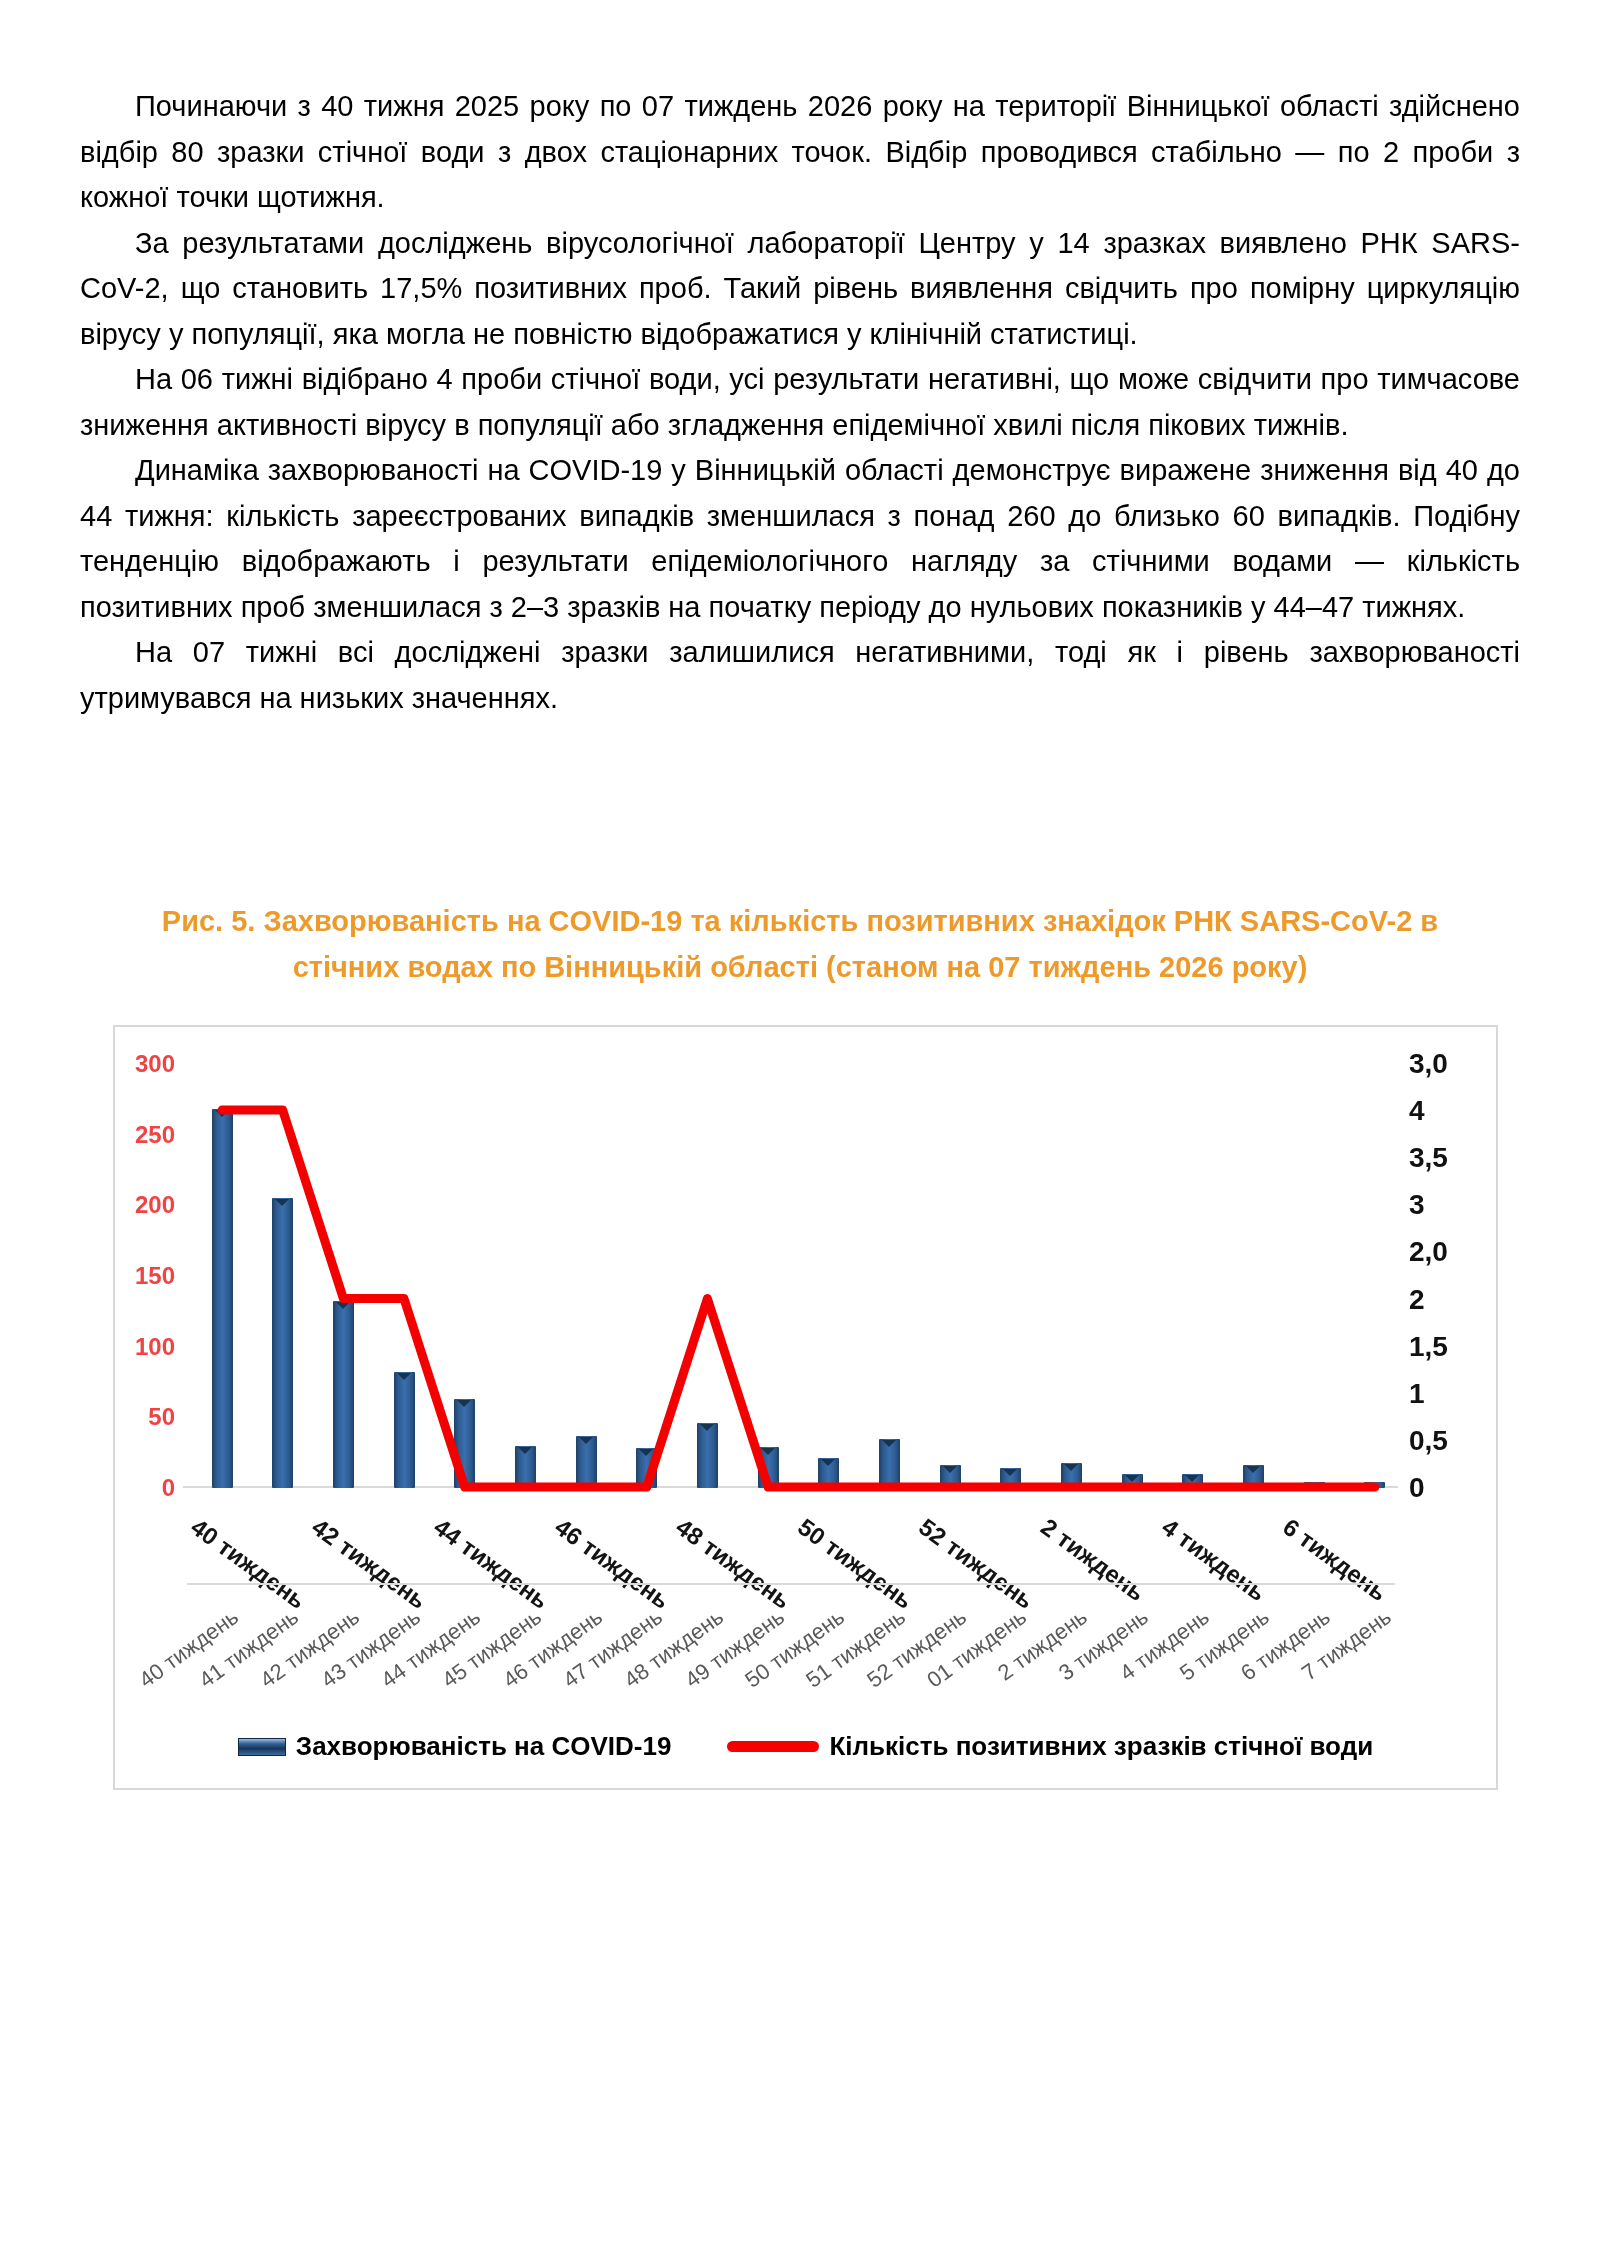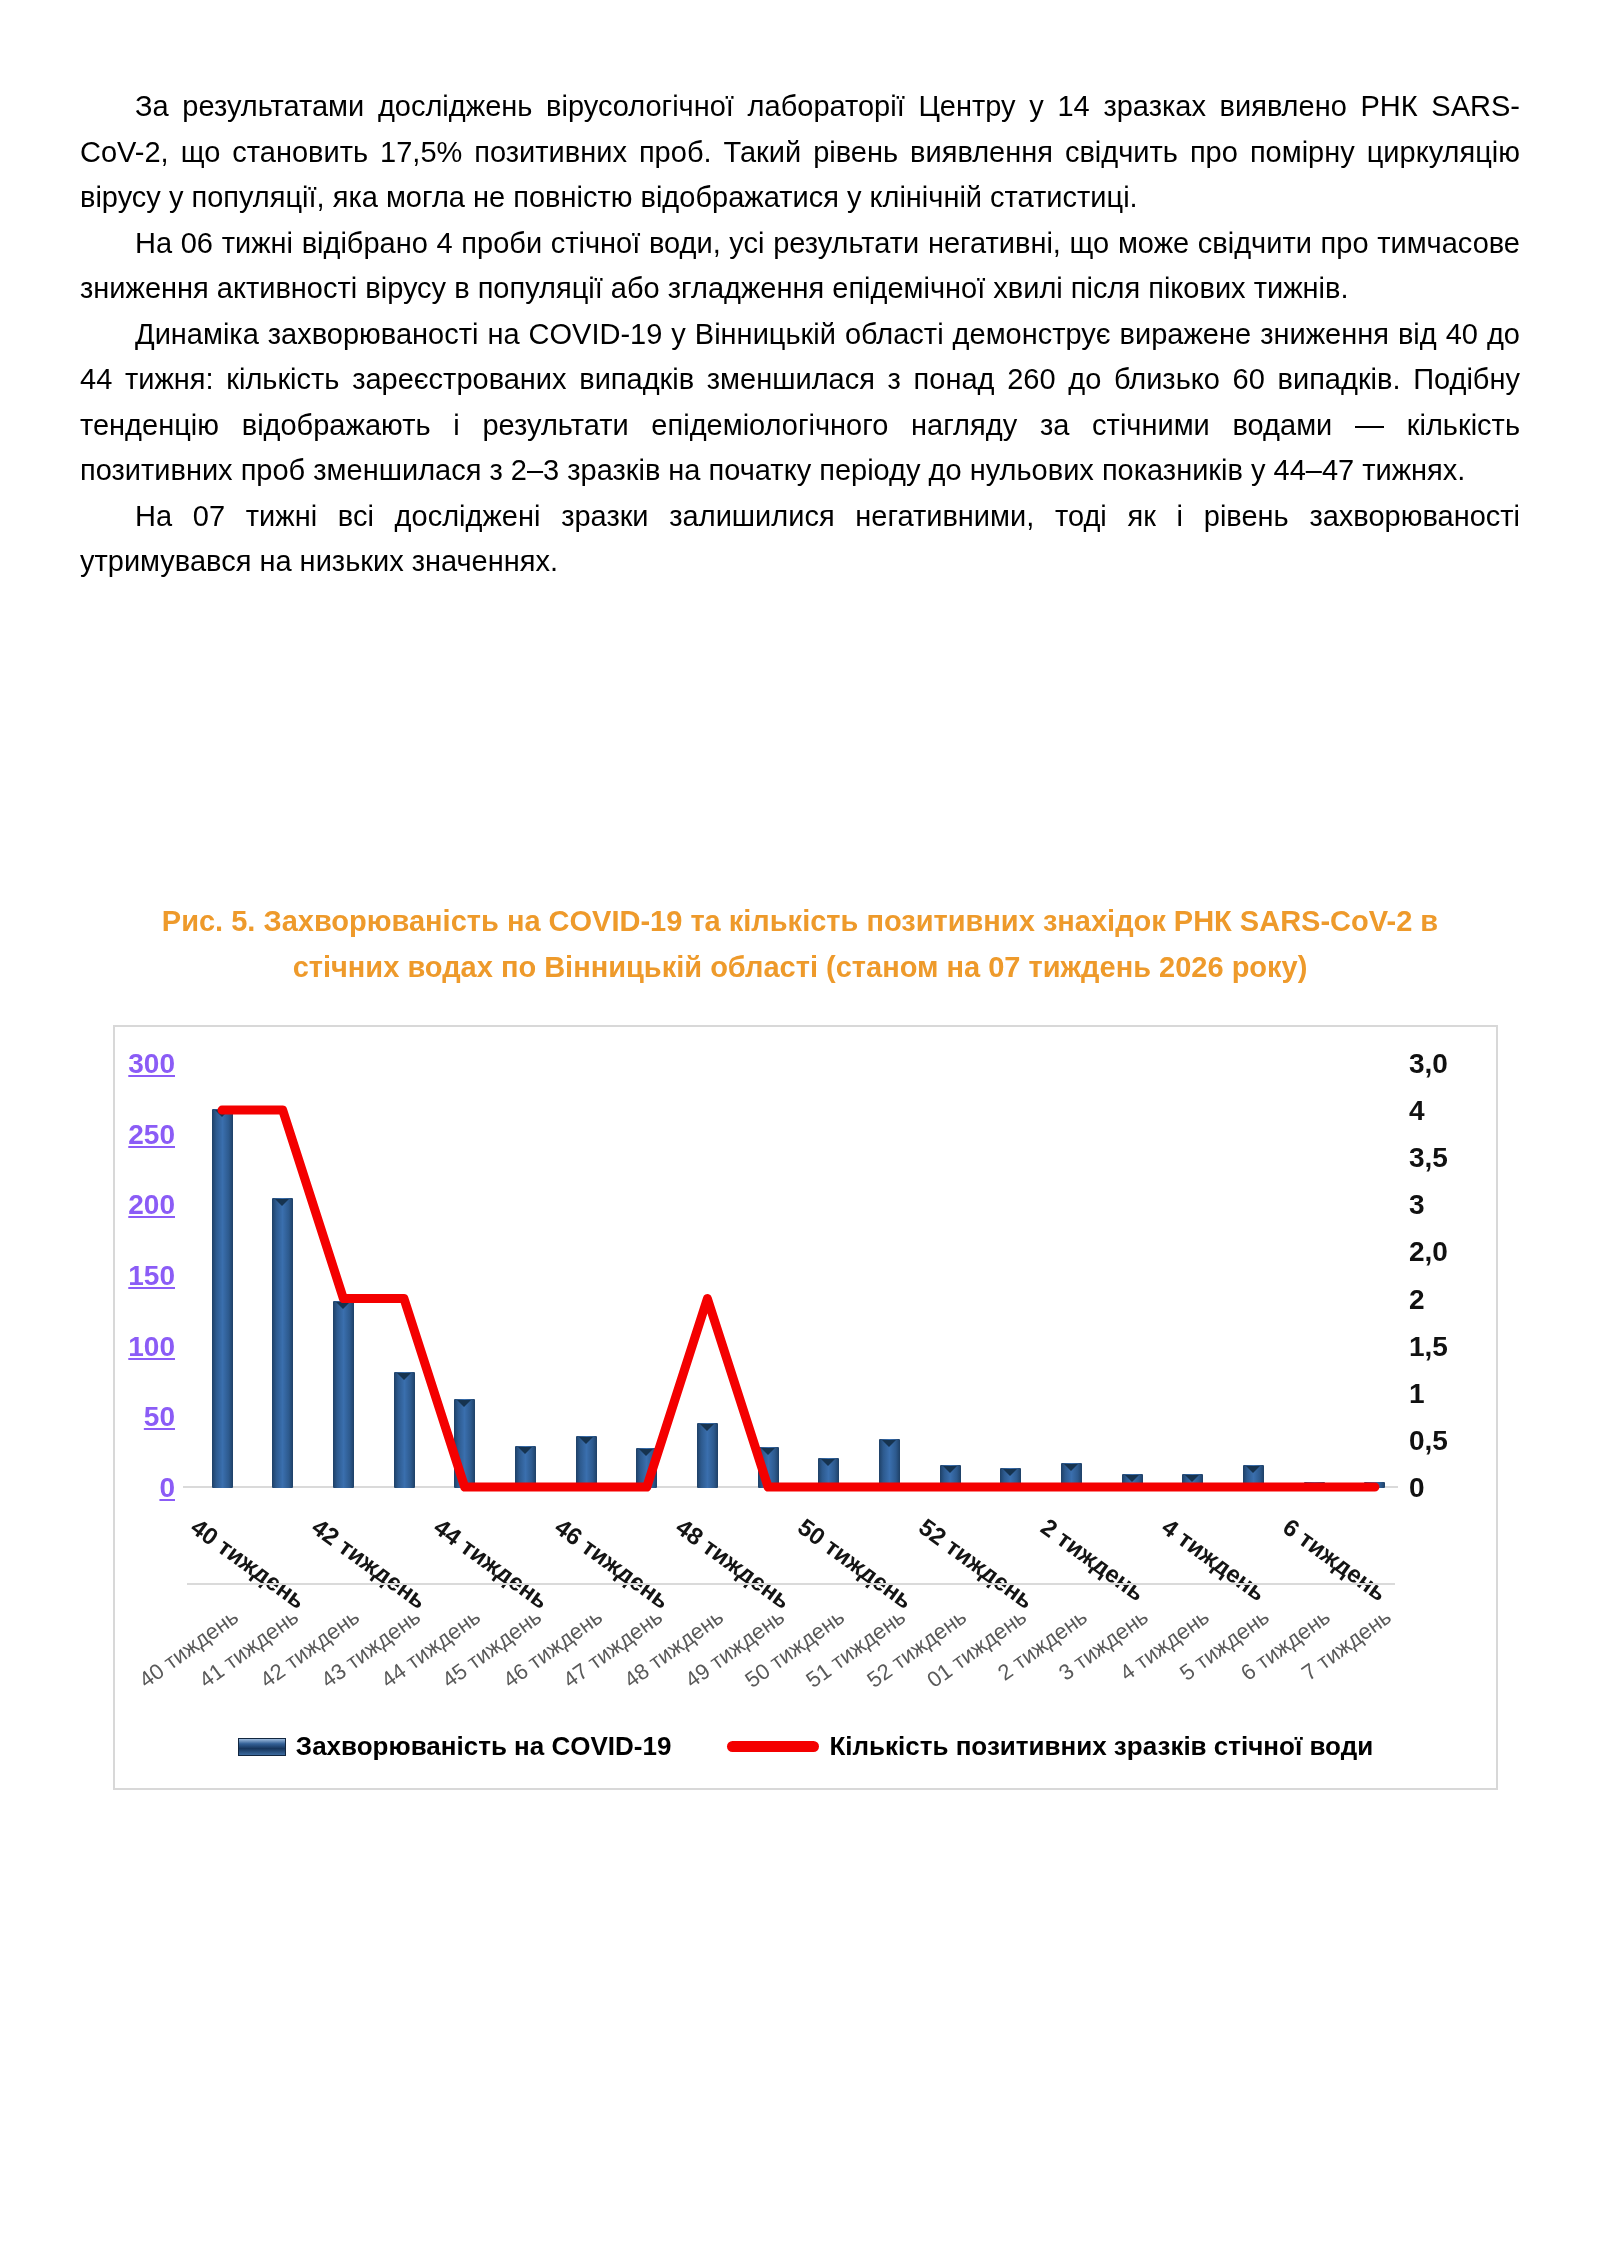--- a/index.html
+++ b/index.html
@@ -36,23 +36,22 @@
   .chart{
     position:absolute;left:113px;top:1025px;
     width:1381px;height:761px;
     border:2px solid #d8d8d8;
     box-sizing:content-box;
     background:#fff;
   }
   .tick-left{
     position:absolute;width:60px;left:0;
     text-align:right;
-    font-size:28px;font-weight:600;line-height:34px;height:34px;
-    color:#8b5cf6;
-    text-decoration:underline;
+    font-size:24px;font-weight:600;line-height:34px;height:34px;
+    color:#ef4444;
   }
   .tick-right{
     position:absolute;left:1294px;
     font-size:28px;font-weight:600;line-height:34px;height:34px;
     color:#111;white-space:nowrap;
   }
   .baseline,.separator{
     position:absolute;height:2px;background:#dadada;
   }
   .bar{
@@ -96,20 +95,21 @@
     width:92px;height:11px;border-radius:6px;background:#f40000;
   }
   .legend .lbl{font-size:26px;font-weight:600;color:#000;}
 </style>
 </head>
 <body>
 
 <div class="page">
 
   <div class="doc-text">
+    <p>Починаючи з 40 тижня 2025 року по 07 тиждень 2026 року на території Вінницької області здійснено відбір 80 зразки стічної води з двох стаціонарних точок. Відбір проводився стабільно — по 2 проби з кожної точки щотижня.</p>
     <p>За результатами досліджень вірусологічної лабораторії Центру у 14 зразках виявлено РНК SARS-CoV-2, що становить 17,5% позитивних проб. Такий рівень виявлення свідчить про помірну циркуляцію вірусу у популяції, яка могла не повністю відображатися у клінічній статистиці.</p>
     <p>На 06 тижні відібрано 4 проби стічної води, усі результати негативні, що може свідчити про тимчасове зниження активності вірусу в популяції або згладження епідемічної хвилі після пікових тижнів.</p>
     <p>Динаміка захворюваності на COVID-19 у Вінницькій області демонструє виражене зниження від 40 до 44 тижня: кількість зареєстрованих випадків зменшилася з понад 260 до близько 60 випадків. Подібну тенденцію відображають і результати епідеміологічного нагляду за стічними водами — кількість позитивних проб зменшилася з 2–3 зразків на початку періоду до нульових показників у 44–47 тижнях.</p>
     <p>На 07 тижні всі досліджені зразки залишилися негативними, тоді як і рівень захворюваності утримувався на низьких значеннях.</p>
   </div>
 
   <div class="caption" style="color: rgb(238, 154, 43);">
     <span class="inner">Рис. 5. Захворюваність на COVID-19 та кількість позитивних знахідок РНК SARS-CoV-2 в стічних водах по Вінницькій області (станом на 07 тиждень 2026 року)</span>
   </div>
 

